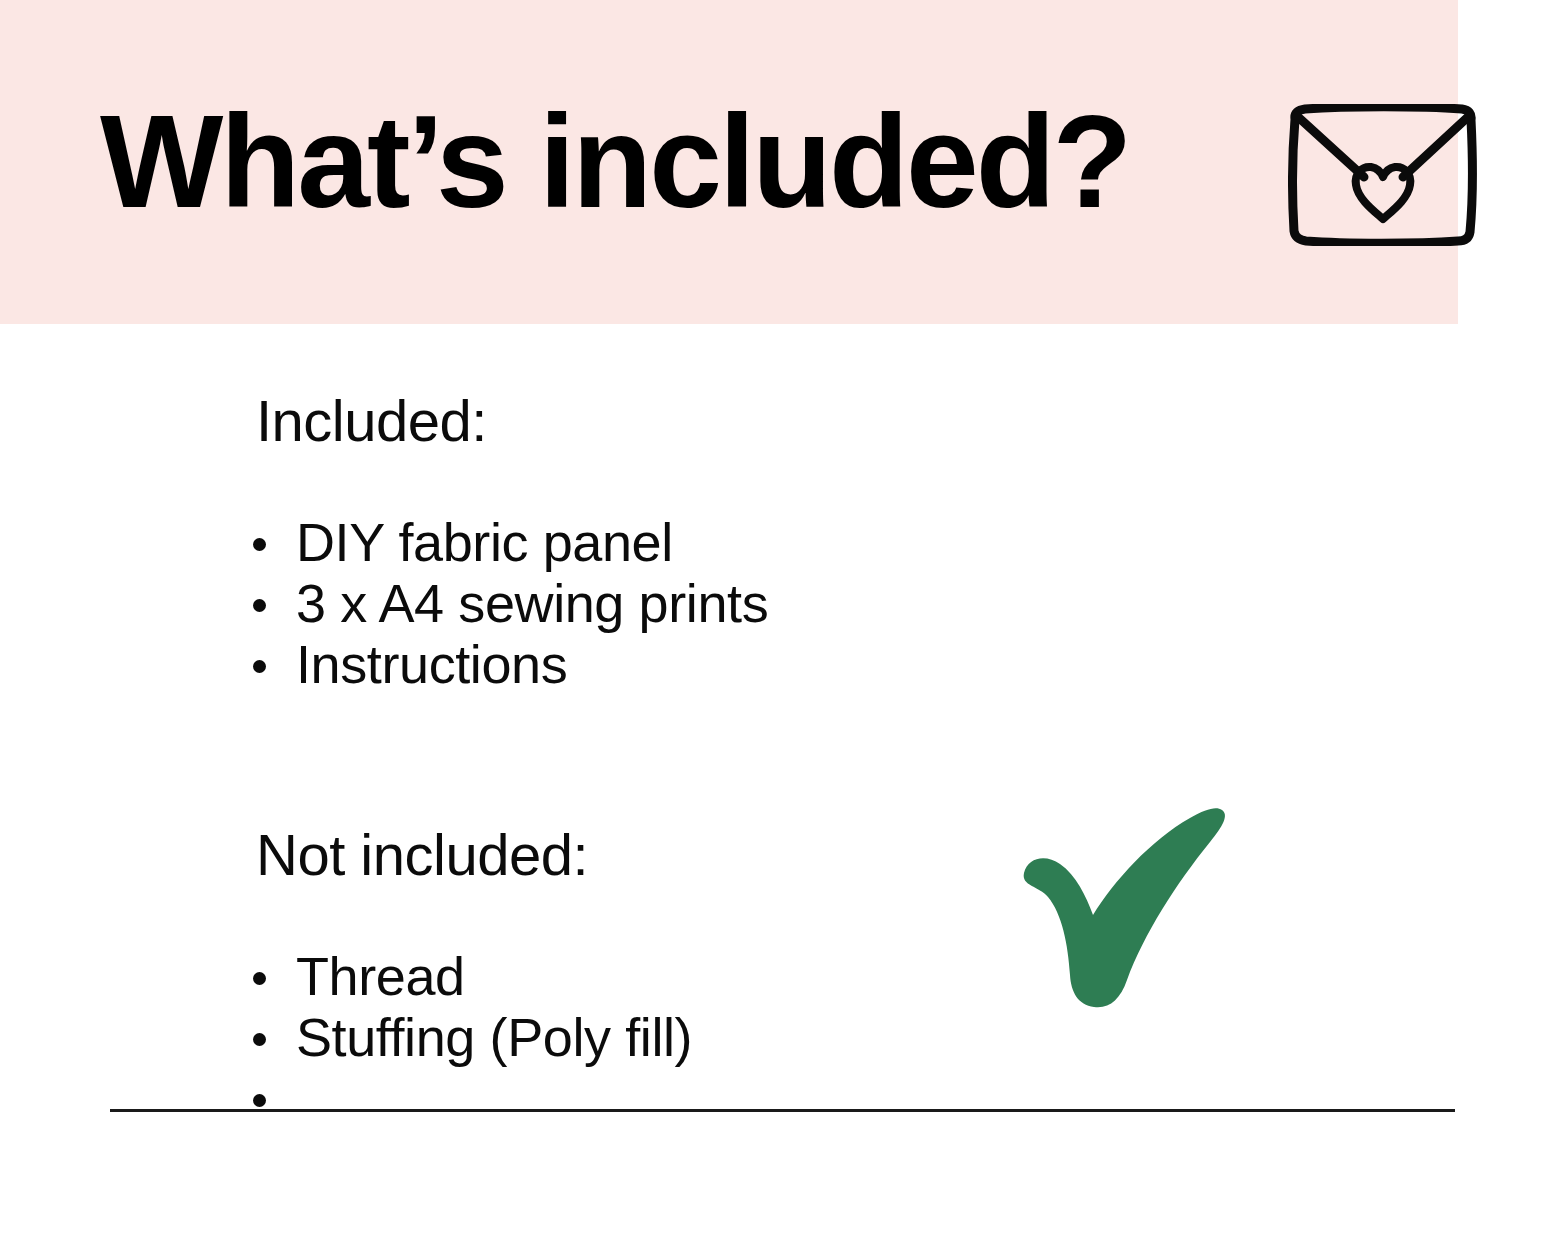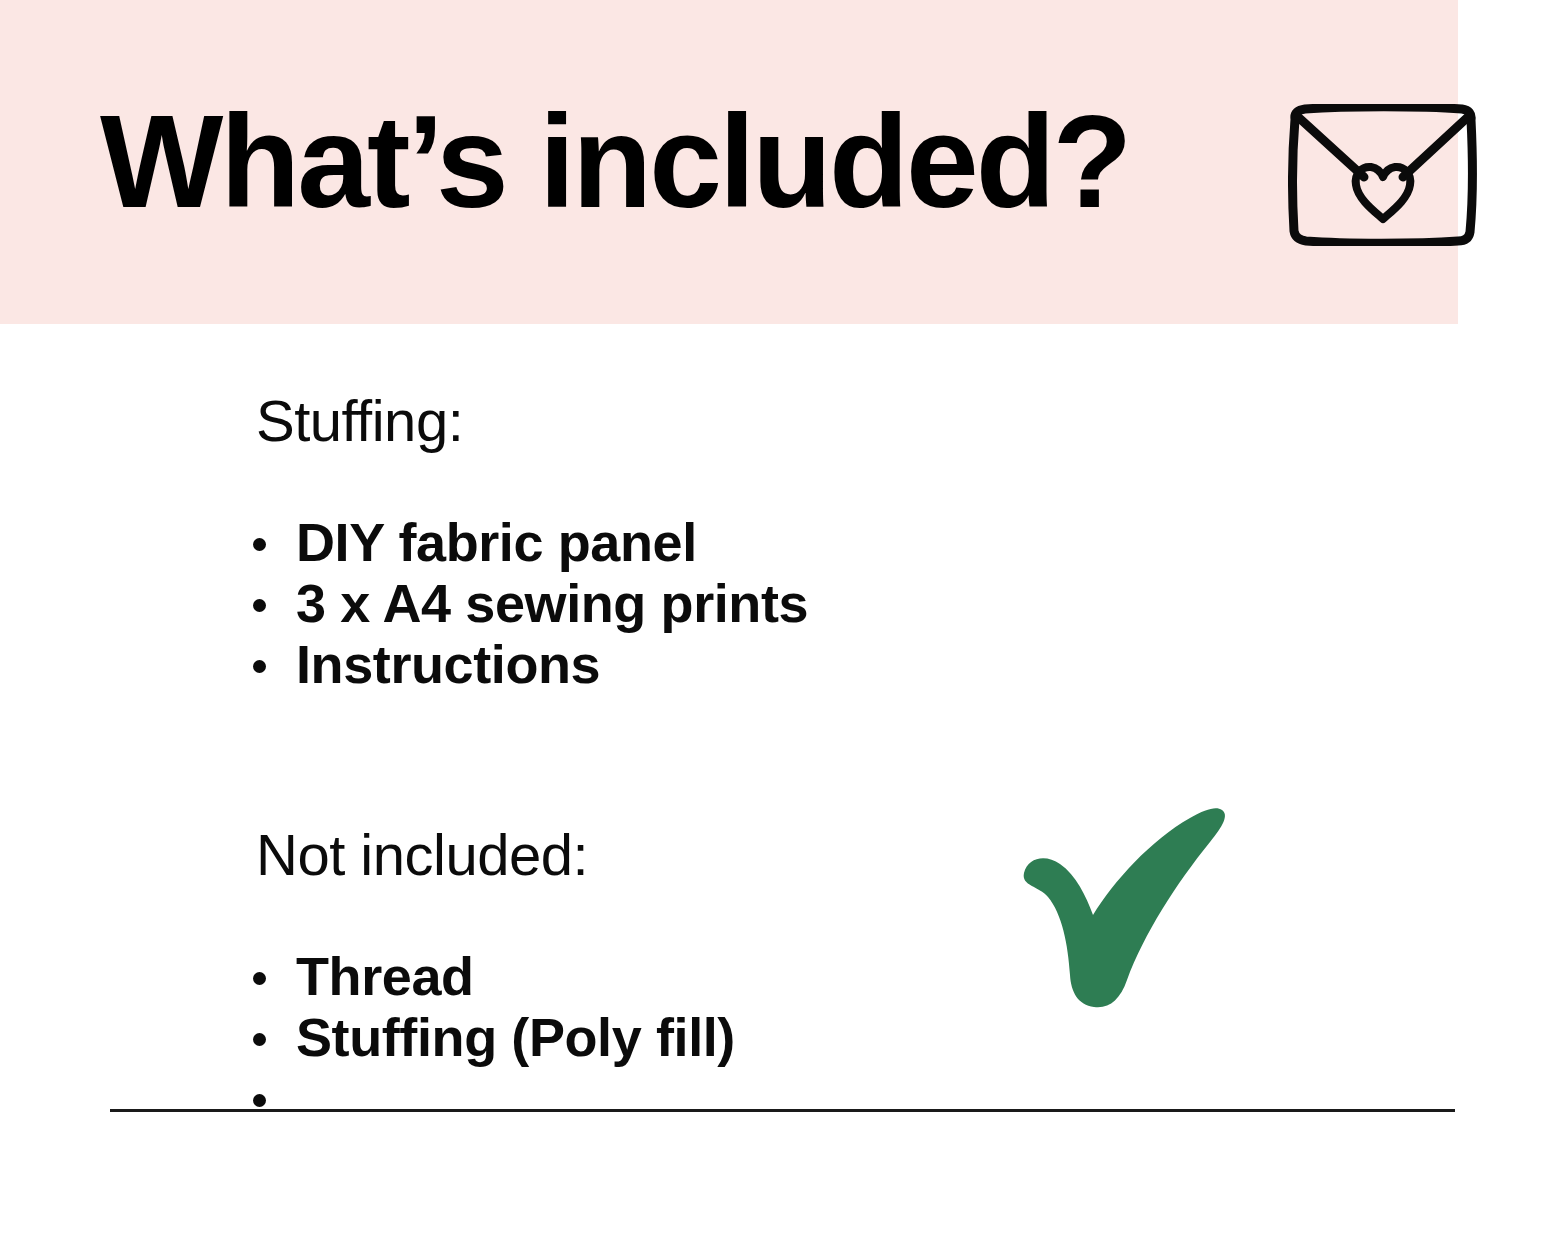--- a/index.html
+++ b/index.html
@@ -87,21 +87,21 @@
     top: 122px;
     margin: 0;
     padding: 0;
     list-style: none;
   }
   .bullet-item {
     position: relative;
     padding-left: 46px;
     font-size: 54px;
     line-height: 61px;
-    font-weight: 700;
+    font-weight: 400;
     color: #0b0b0b;
     letter-spacing: -0.4px;
     white-space: nowrap;
   }
   .bullet-dot {
     position: absolute;
     left: 3px;
     top: 26px;
     width: 13px;
     height: 13px;
@@ -147,21 +147,21 @@
         <path d="M95 115 C86 107 70 95 68 81 C66 70 74 62 83 63
                  C89 64 93 68 95 73 C97 68 101 64 107 63
                  C116 62 124 70 122 81 C120 95 104 107 95 115 Z" stroke="#0b0b0b" stroke-width="8" stroke-linejoin="round" stroke-linecap="round"></path>
       </svg>
     </span>
   </div>
 
   <div class="body-area">
 
     <div class="section section-included">
-      <div class="section-heading">Stuffing:</div>
+      <div class="section-heading">Included:</div>
       <ul class="bullet-list">
         <li class="bullet-item">
           <span class="bullet-dot"></span>
           <span>DIY fabric panel</span>
         </li>
         <li class="bullet-item">
           <span class="bullet-dot"></span>
           <span>3 x A4 sewing prints</span>
         </li>
         <li class="bullet-item">

